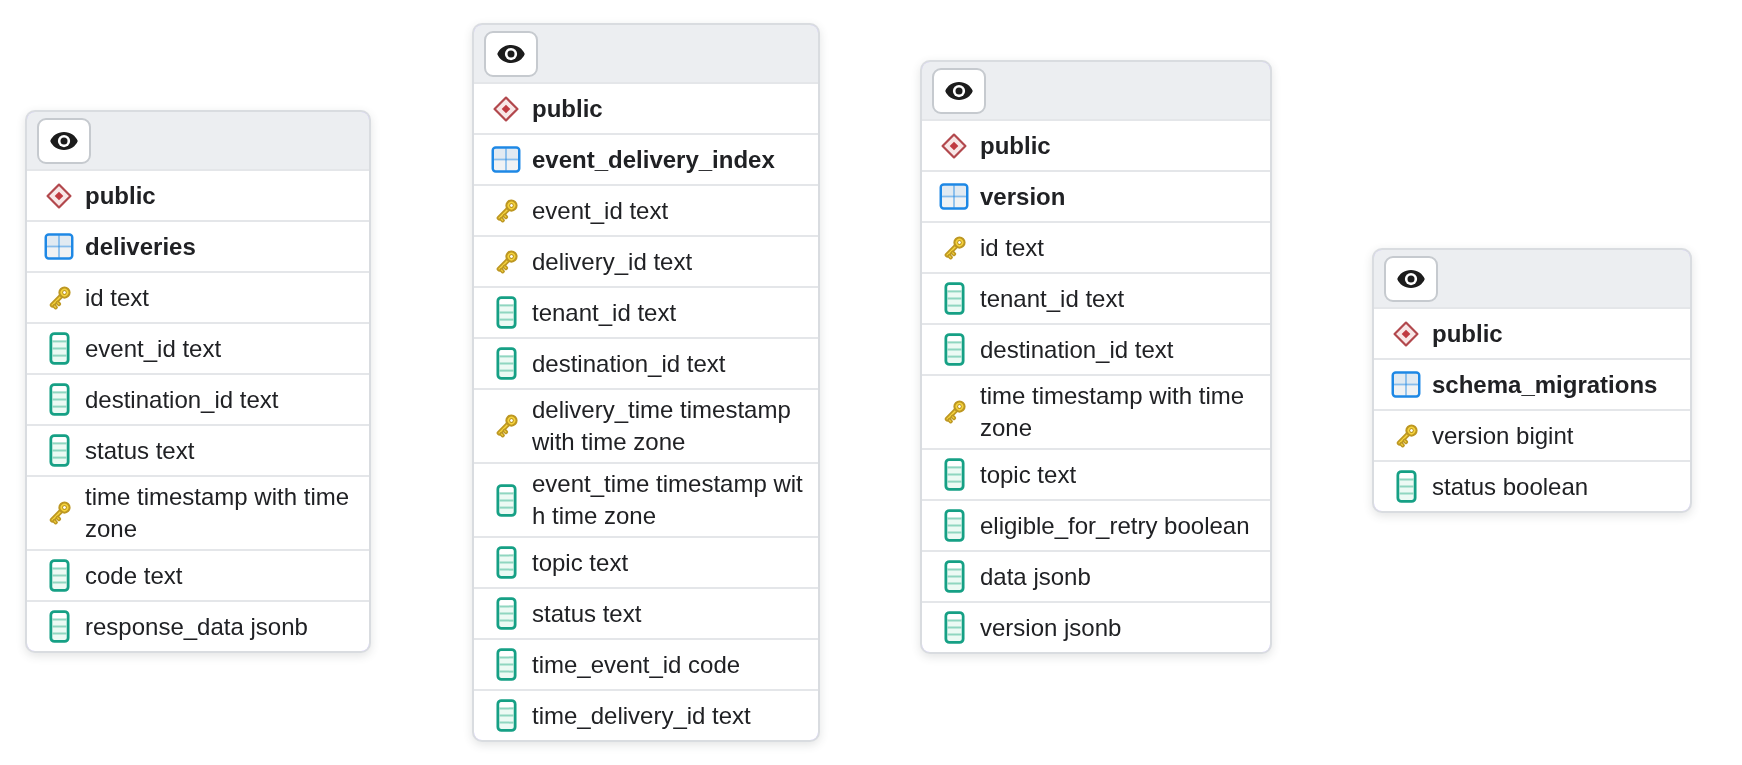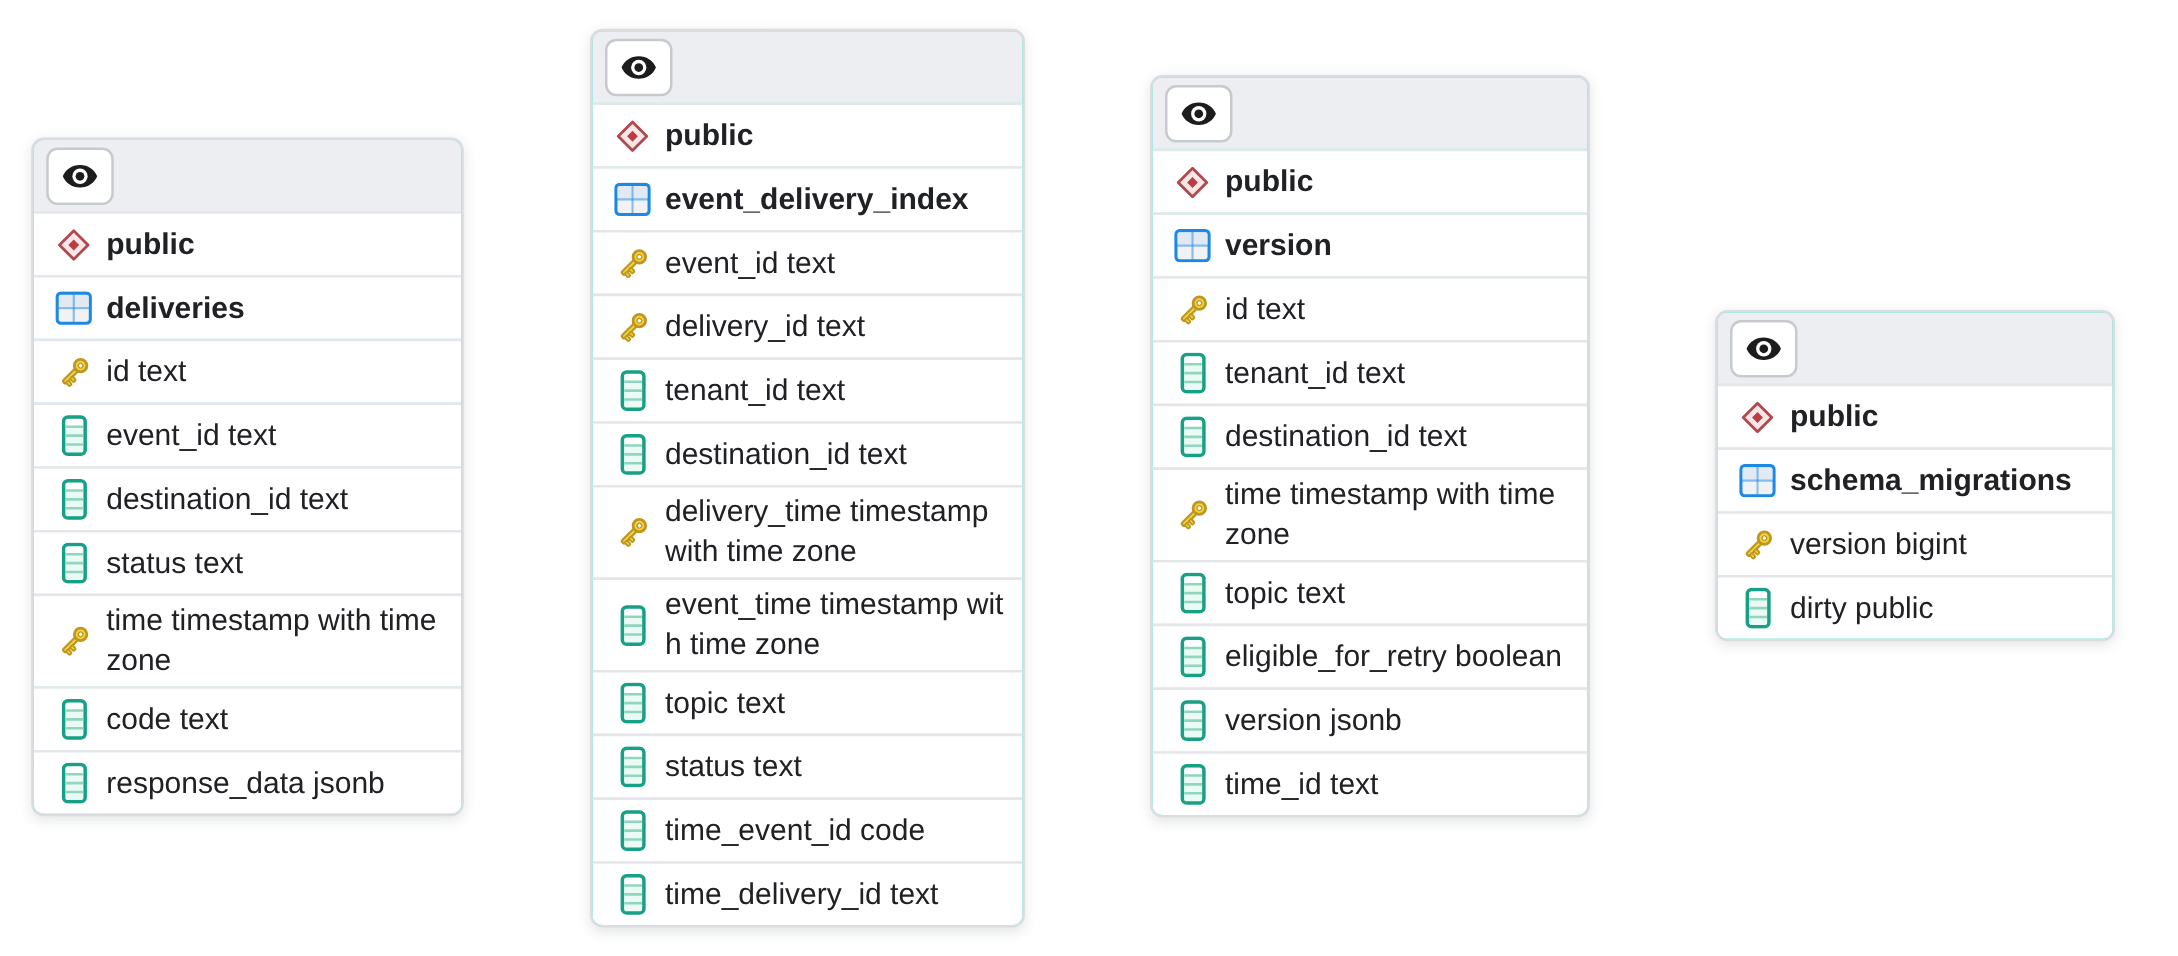--- a/index.html
+++ b/index.html
@@ -7,21 +7,21 @@
     width: 1742px; height: 765px;
     background: #ffffff;
     font-family: "Liberation Sans", "DejaVu Sans", sans-serif;
     position: relative;
     overflow: hidden;
   }
   .canvas { position: absolute; inset: 0; }
 
   .card {
     position: absolute;
-    background: #5eead4;
+    background: #c4b5fd;
     border: 2px solid #d9dce0;
     border-radius: 10px;
     box-shadow: 0 3px 10px rgba(60,64,67,.14);
     overflow: hidden;
     box-sizing: border-box;
   }
   .card-deliveries  { left: 25px;   top: 110px; width: 346px; }
   .card-edi         { left: 472px;  top: 23px;  width: 348px; }
   .card-events      { left: 920px;  top: 60px;  width: 352px; }
   .card-migrations  { left: 1372px; top: 248px; width: 320px; }
@@ -410,40 +410,40 @@
   <div class="row">
 
     <span class="icon-wrap col-icon-wrap">
       <svg width="21" height="33" viewBox="0 0 16 26">
               <use href="#def-column-icon"></use>
             </svg>
     </span>
     <span class="txt">eligible_for_retry boolean</span>
   </div>
 
+  <div class="row">
+
+    <span class="icon-wrap col-icon-wrap">
+      <svg width="21" height="33" viewBox="0 0 16 26">
+              <use href="#def-column-icon"></use>
+            </svg>
+    </span>
+    <span class="txt">data jsonb</span>
+  </div>
 
   <div class="row">
 
     <span class="icon-wrap col-icon-wrap">
       <svg width="21" height="33" viewBox="0 0 16 26">
               <use href="#def-column-icon"></use>
             </svg>
     </span>
     <span class="txt">version jsonb</span>
   </div>
 
-  <div class="row">
-
-    <span class="icon-wrap col-icon-wrap">
-      <svg width="21" height="33" viewBox="0 0 16 26">
-              <use href="#def-column-icon"></use>
-            </svg>
-    </span>
-    <span class="txt">time_id text</span>
-  </div>
 </div>
   </div>
 
   <div class="card card-migrations">
     <div class="card-header">
       <button class="eye-btn">
         <svg width="34" height="30" viewBox="0 0 24 24">
             <use href="#def-eye-icon"></use>
           </svg>
       </button>
@@ -475,18 +475,18 @@
     <span class="txt">version bigint</span>
   </div>
 
   <div class="row">
 
     <span class="icon-wrap col-icon-wrap">
       <svg width="21" height="33" viewBox="0 0 16 26">
               <use href="#def-column-icon"></use>
             </svg>
     </span>
-    <span class="txt">dirty public</span>
+    <span class="txt">status boolean</span>
   </div>
 </div>
   </div>
 
 </div>
 
 </body></html>

